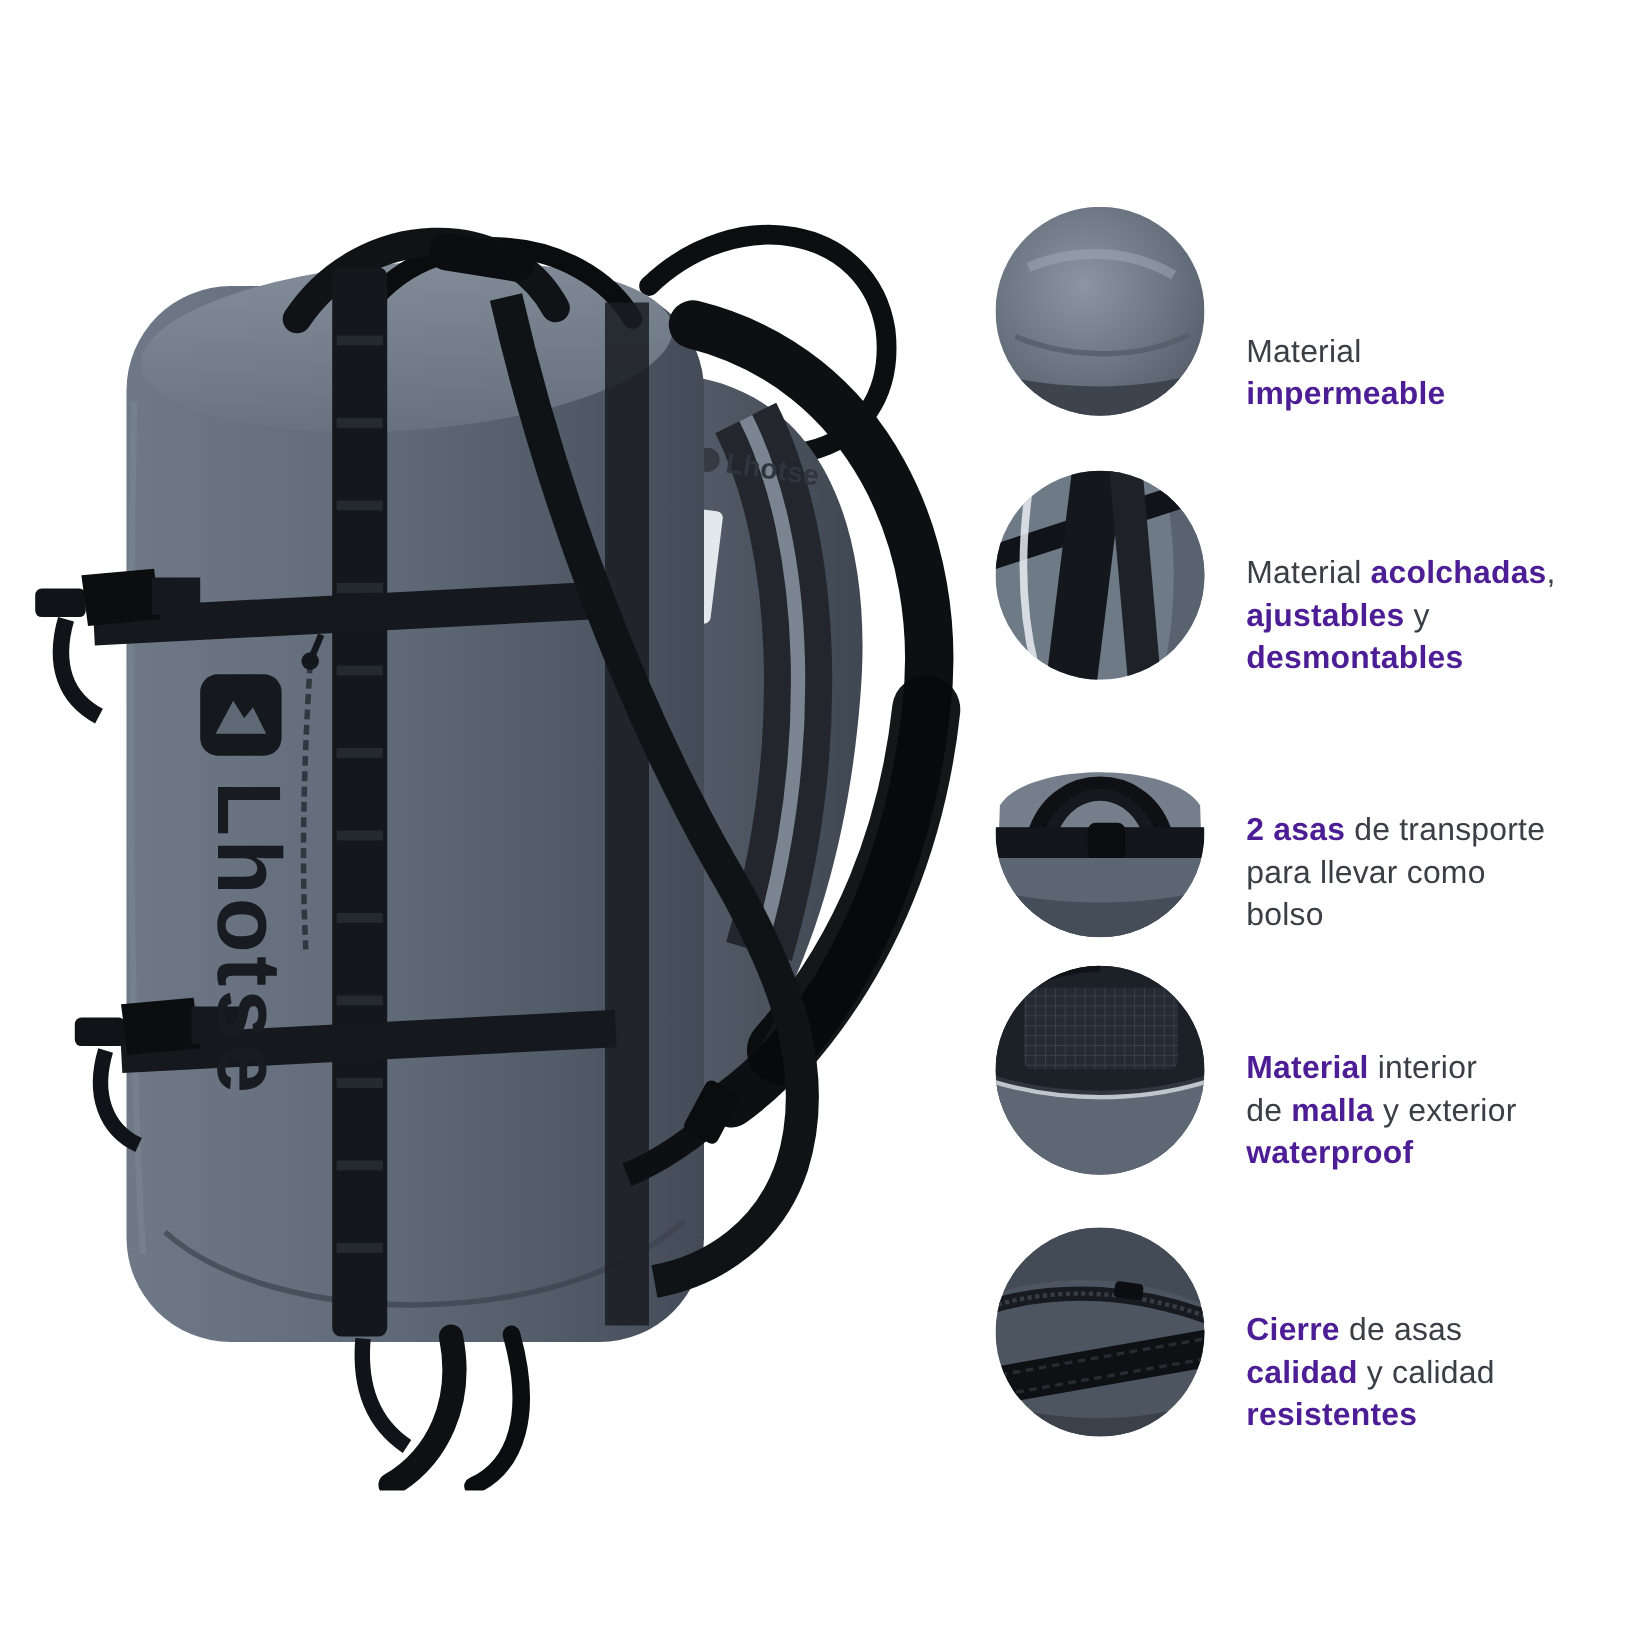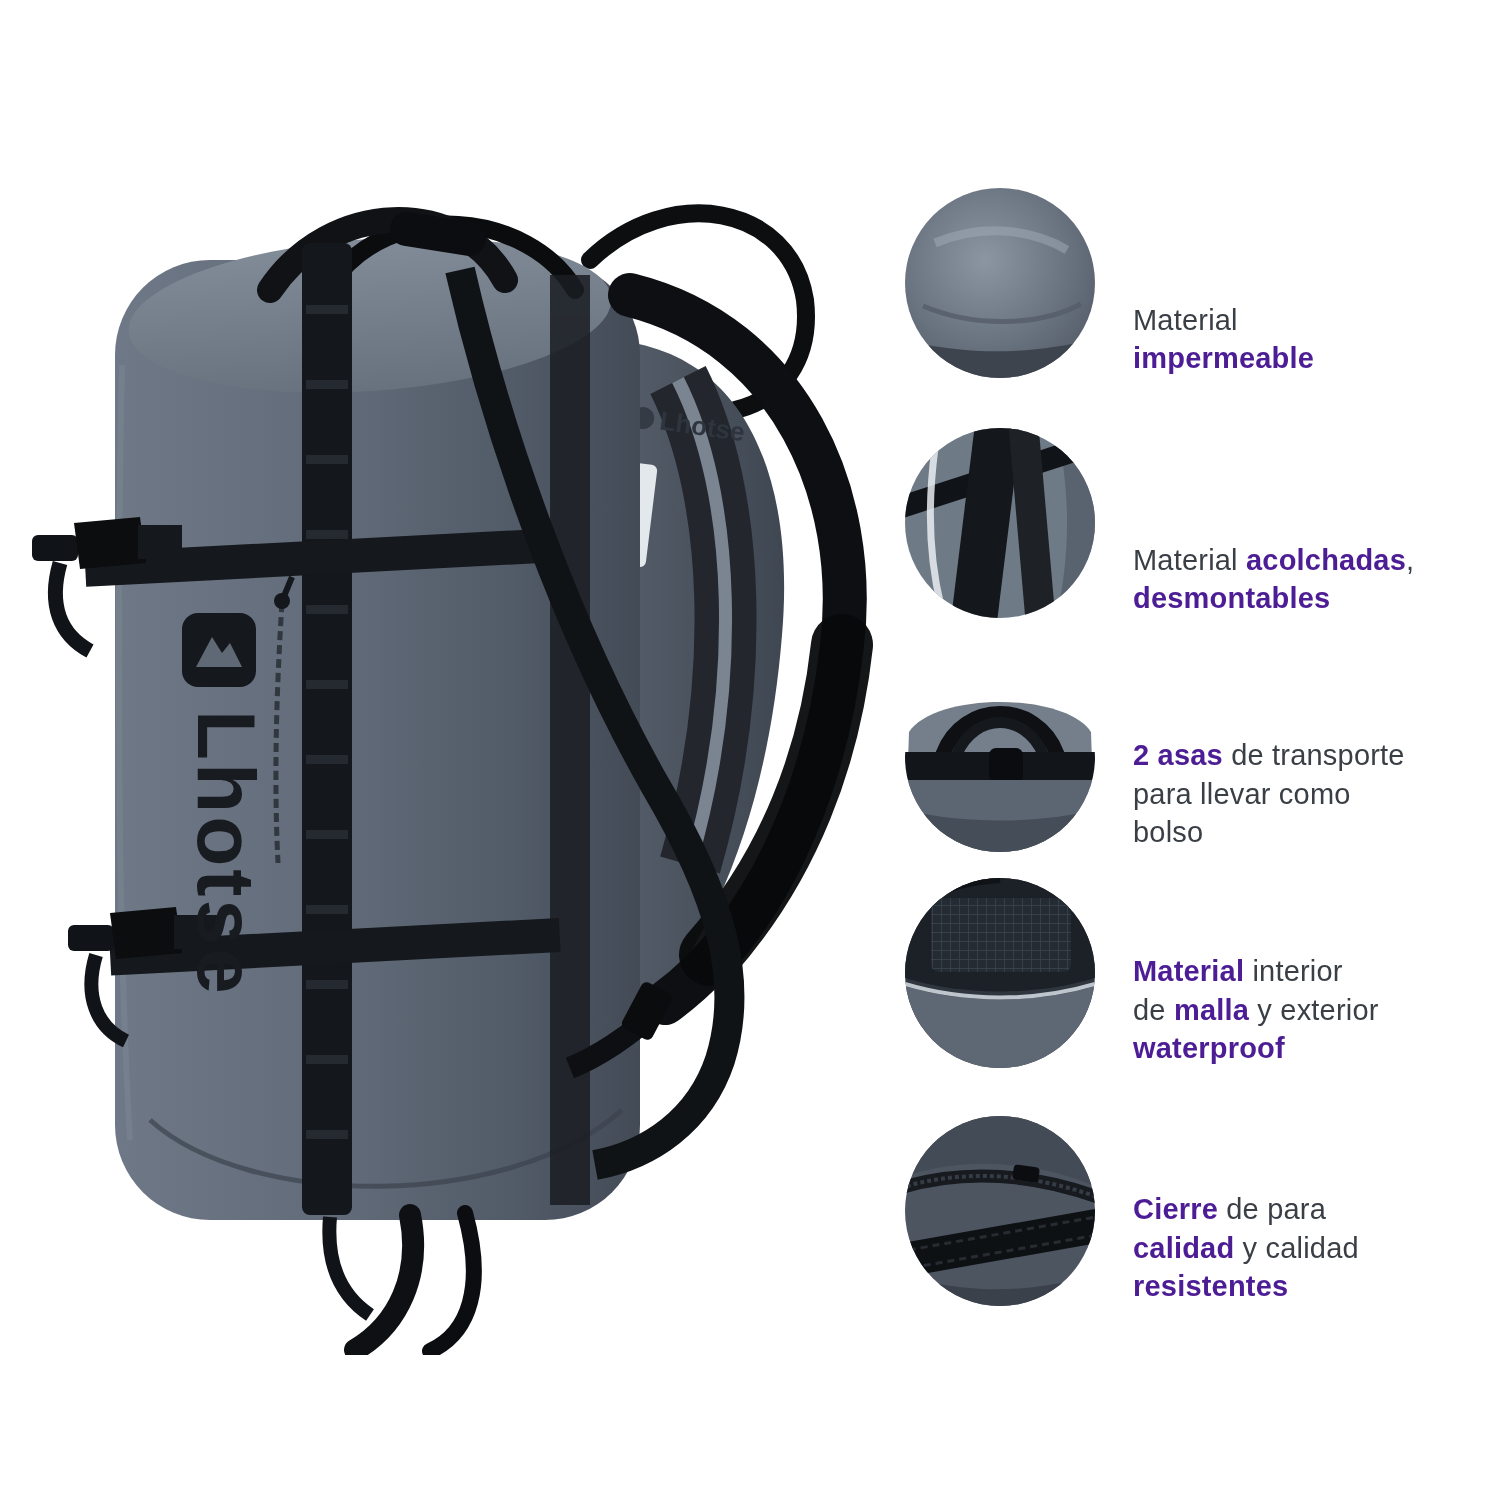--- a/index.html
+++ b/index.html
@@ -173,20 +173,21 @@
           <path d="M150,-5 C166,60 166,130 150,195 L200,195 200,-5 Z" fill="#59636f"></path>
           <rect x="-20" y="36" width="230" height="22" fill="#101317" transform="rotate(-18 95 47)"></rect>
           <rect x="58" y="-10" width="46" height="210" fill="#14171b" transform="rotate(7 81 95)"></rect>
           <rect x="112" y="-10" width="30" height="210" fill="#1e2227" transform="rotate(-5 127 95)"></rect>
           <path d="M30,20 C22,80 24,130 36,178" stroke="#e9edf1" stroke-width="7" fill="none" opacity="0.85"></path>
         </g>
       </svg>
     </div>
     <div class="feature-text">
         <div><span>Material </span><span class="b">acolchadas</span><span>,</span></div>
+        <div><span class="b">ajustables</span><span> y</span></div>
         <div><span class="b">desmontables</span></div>
       </div>
   </div>
 
   <div class="feature f3">
     <div class="photo">
       <svg viewBox="0 0 190 190">
         <defs>
             <clipPath id="c3clip">
               <circle cx="95" cy="95" r="95"></circle>
@@ -257,19 +258,19 @@
           <g transform="rotate(-10 95 127)">
             <rect x="-20" y="110" width="240" height="34" fill="#0e1114"></rect>
             <path d="M-20,118 H220" stroke="#272c32" stroke-width="3" stroke-dasharray="7 5"></path>
             <path d="M-20,136 H220" stroke="#272c32" stroke-width="3" stroke-dasharray="7 5"></path>
           </g>
           <path d="M0,160 C60,178 130,178 190,158 L190,190 0,190 Z" fill="#3a414b"></path>
         </g>
       </svg>
     </div>
     <div class="feature-text">
-        <div><span class="b">Cierre</span><span> de para</span></div>
+        <div><span class="b">Cierre</span><span> de asas</span></div>
         <div><span class="b">calidad</span><span> y calidad</span></div>
         <div><span class="b">resistentes</span></div>
       </div>
   </div>
 
 </div>
 
 </body></html>

